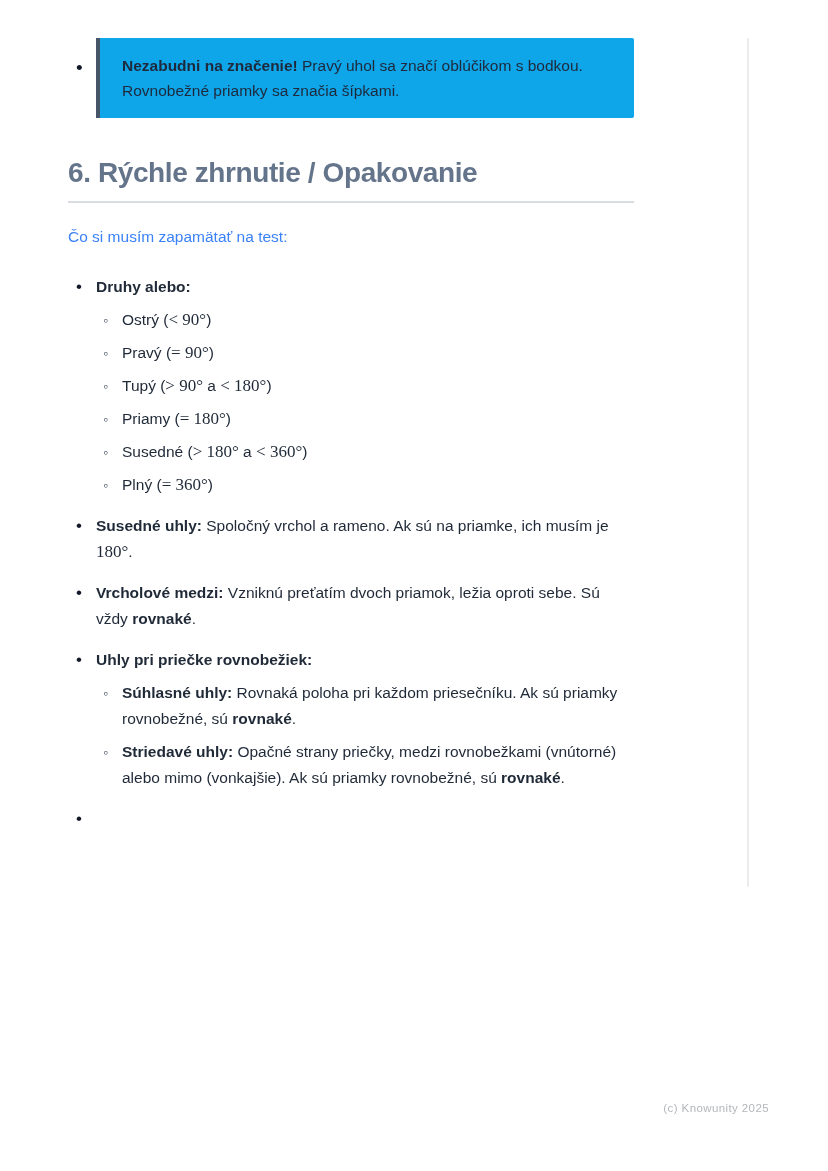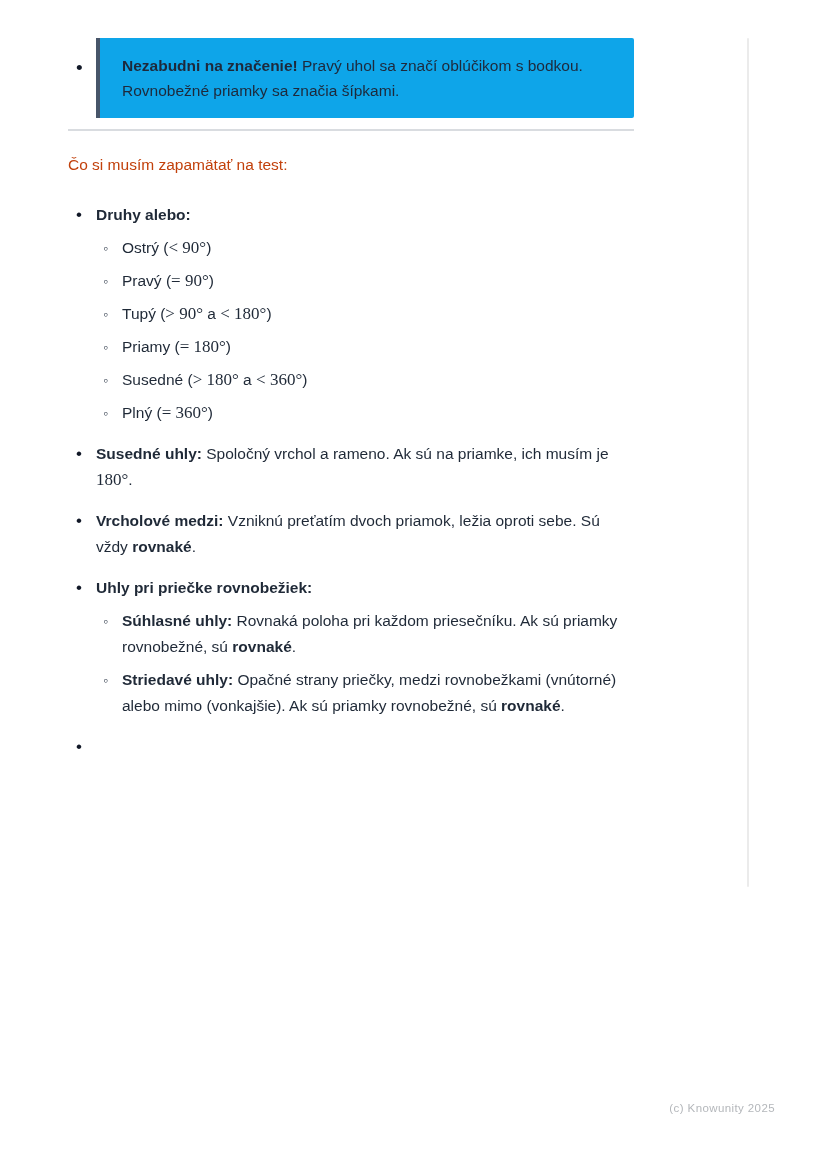--- a/index.html
+++ b/index.html
@@ -38,21 +38,21 @@
     letter-spacing: -0.4px;
     line-height: 34px;
   }
   .rule {
     margin-top: 11px;
     border: none;
     border-top: 2px solid #d9dce0;
     width: 100%;
   }
 
-  .intro { margin-top: 21px; font-size: 15.5px; line-height: 26px; color: #c2410c; }
+  .intro { margin-top: 21px; font-size: 15.5px; line-height: 26px; color: #3b82f6; }
 
   
   ul { list-style: none; margin: 0; padding: 0; }
   .main-list { margin-top: 24px; }
   .main-list > li {
     position: relative; padding-left: 28px;
     font-size: 15.5px; line-height: 26px;
     margin-bottom: 15px;
   }
   .main-list > li > .disc {
@@ -75,37 +75,38 @@
   }
 
   
   .page-edge {
     position: absolute; left: 747px; top: 38px;
     width: 2px; height: 849px;
     background: #ebebeb; border-radius: 2px;
   }
 
   .footer {
-    position: absolute; top: 1102px; right: 53px;
+    position: absolute; top: 1102px; right: 59px;
     font-size: 11.5px; color: #b4b7bb; letter-spacing: 0.4px;
   }
 </style>
 </head>
 <body>
 
 <div class="page">
   <div class="content">
 
     <div class="callout-row">
       <span class="disc">•</span>
       <div class="callout-box">
         <span class="b">Nezabudni na značenie!</span><span> Pravý uhol sa značí oblúčikom s bodkou. Rovnobežné priamky sa značia šípkami.</span>
       </div>
     </div>
 
+    <div class="section-heading">6. Rýchle zhrnutie / Opakovanie</div>
     <hr class="rule">
 
     <div class="intro">Čo si musím zapamätať na test:</div>
 
     <ul class="main-list">
 
       <li>
         <span class="disc">•</span>
         <span class="b">Druhy alebo:</span>
         <ul class="sub-list">

